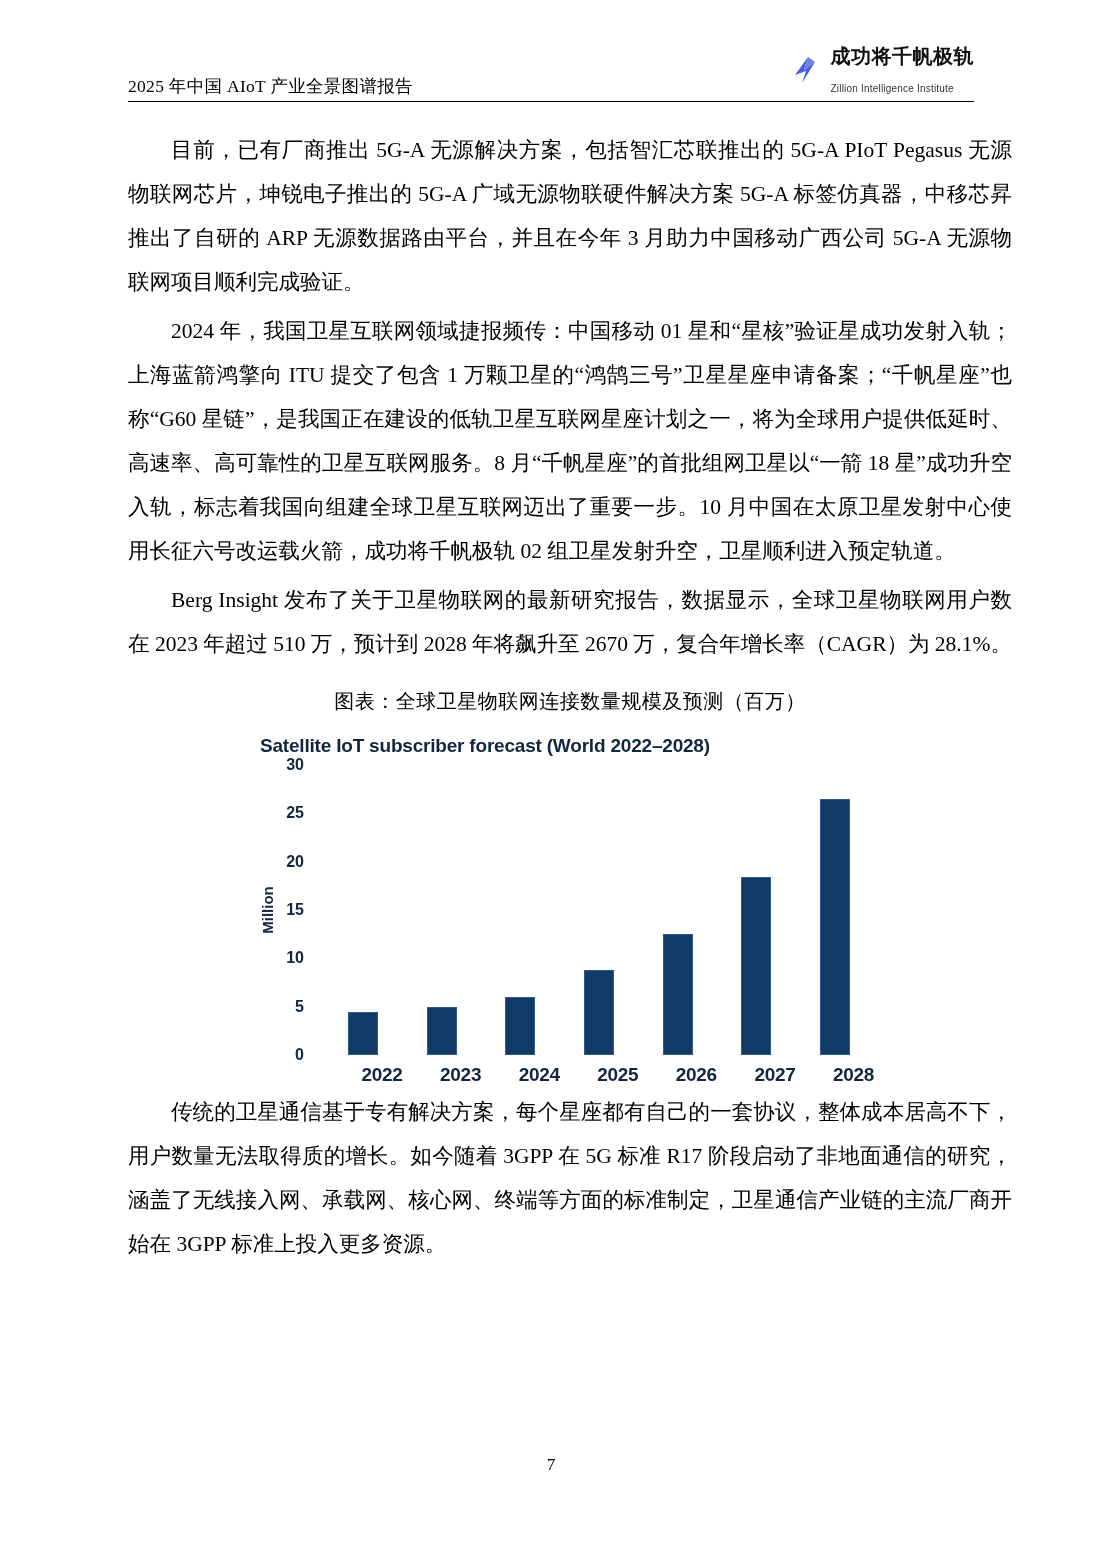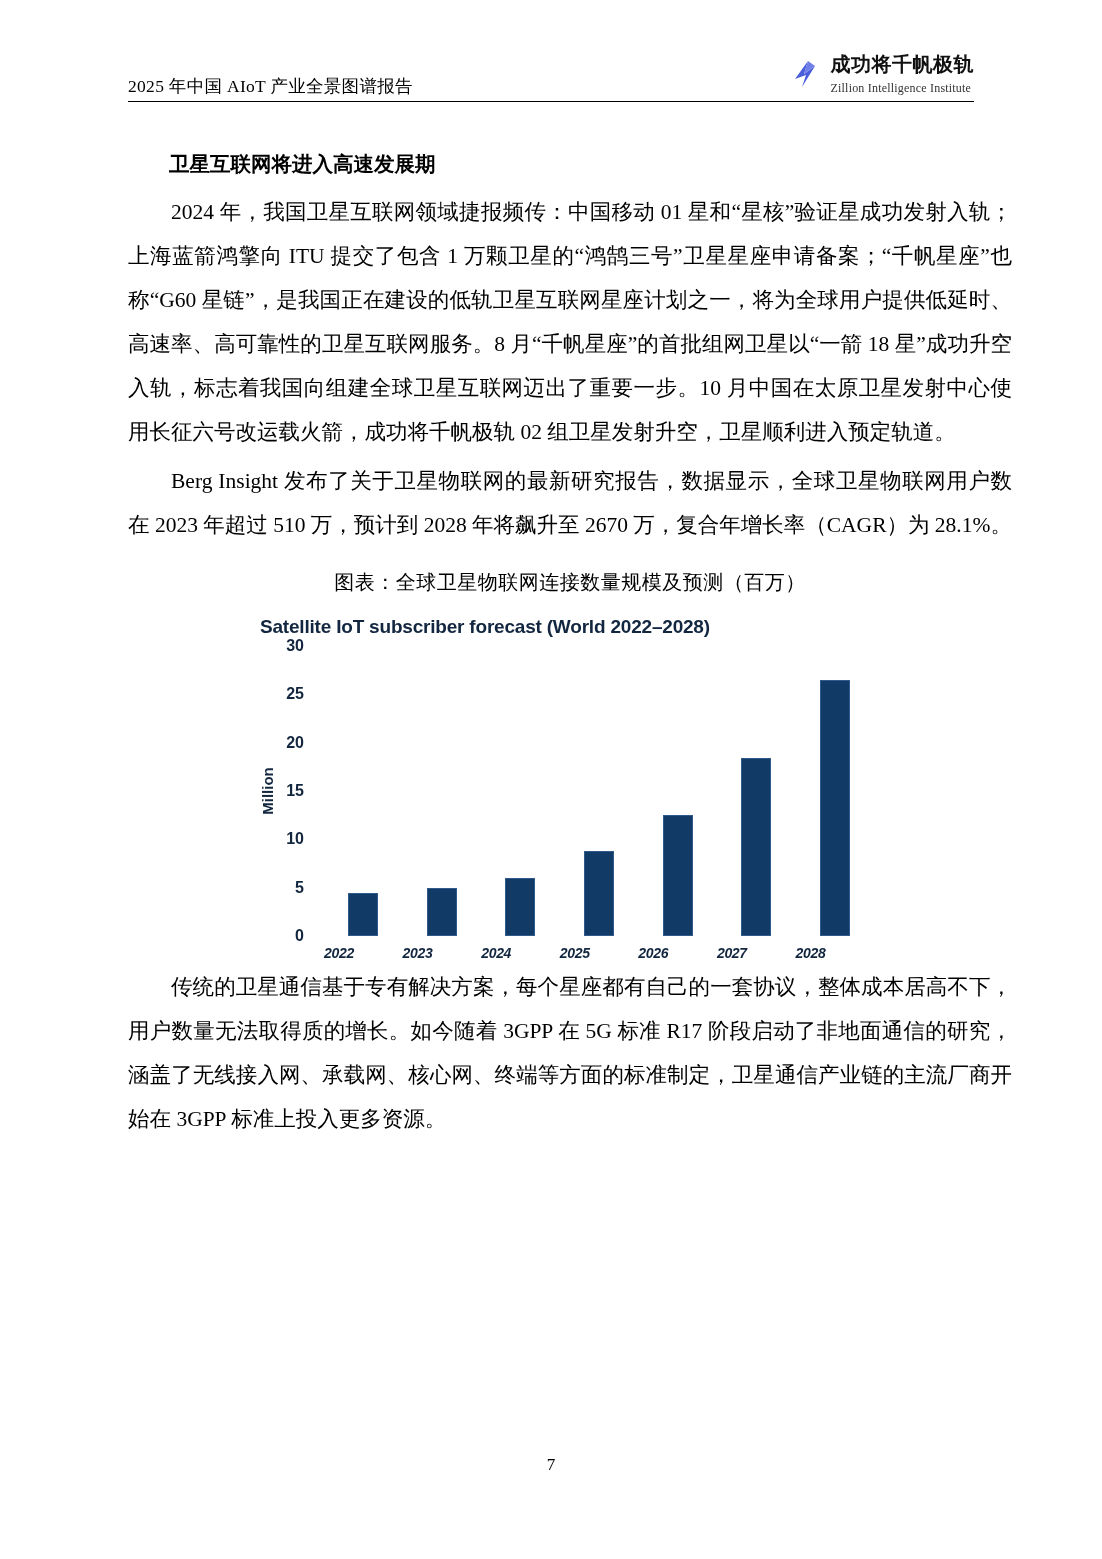--- a/index.html
+++ b/index.html
@@ -62,25 +62,25 @@
     line-height: 1;
   }
   .logo-cn {
     font-family: "Liberation Sans", "DejaVu Sans", sans-serif;
     font-weight: bold;
     font-size: 20px;
     letter-spacing: 0.5px;
     color: #111;
   }
   .logo-en {
-    font-family: Liberation Serif, serif;
-    font-size: 12px;
+    font-family: Liberation Sans, sans-serif;
+    font-size: 10px;
     letter-spacing: 0.2px;
     color: #333;
-    margin-top: 8px;
+    margin-top: 18px;
   }
 
   
   .content {
     position: absolute;
     left: 128px;
     top: 128px;
     width: 884px;
   }
   p.para {
@@ -191,27 +191,26 @@
   }
   .x-axis {
     margin-left: 52px;
     display: flex;
     justify-content: space-between;
     padding: 0 6px 0 12px;
     margin-top: 9px;
   }
   .x-tick {
     flex: 1 1 0;
-    text-align: left;
-    font-family: "Liberation Sans", "DejaVu Sans", sans-serif;
-    font-weight: bold;
-    font-size: 14px;
+    text-align: right;
+    font-family: "Liberation Sans", "DejaVu Sans", sans-serif;
+    font-weight: bold;
+    font-size: 19px;
     color: #12263f;
     letter-spacing: -0.3px;
-    font-style: italic;
   }
   .source-line {
     margin-top: 26px;
     text-align: right;
     padding-right: 54px;
     font-family: "Liberation Sans", "DejaVu Sans", sans-serif;
     font-size: 19px;
     color: #000;
   }
 
@@ -243,22 +242,22 @@
       </span>
       <span class="logo-text">
         <span class="logo-cn">成功将千帆极轨</span>
         <span class="logo-en">Zillion Intelligence Institute</span>
       </span>
     </div>
   </div>
 
   <div class="content">
 
-
-    <h3 class="subhead">卫星互联网将进入高速发展期</h3>
+    <p class="para first">目前，已有厂商推出 5G-A 无源解决方案，包括智汇芯联推出的 5G-A PIoT Pegasus 无源物联网芯片，坤锐电子推出的 5G-A 广域无源物联硬件解决方案 5G-A 标签仿真器，中移芯昇推出了自研的 ARP 无源数据路由平台，并且在今年 3 月助力中国移动广西公司 5G-A 无源物联网项目顺利完成验证。</p>
+
 
     <p class="para">2024 年，我国卫星互联网领域捷报频传：中国移动 01 星和“星核”验证星成功发射入轨；上海蓝箭鸿擎向 ITU 提交了包含 1 万颗卫星的“鸿鹄三号”卫星星座申请备案；“千帆星座”也称“G60 星链”，是我国正在建设的低轨卫星互联网星座计划之一，将为全球用户提供低延时、高速率、高可靠性的卫星互联网服务。8 月“千帆星座”的首批组网卫星以“一箭 18 星”成功升空入轨，标志着我国向组建全球卫星互联网迈出了重要一步。10 月中国在太原卫星发射中心使用长征六号改运载火箭，成功将千帆极轨 02 组卫星发射升空，卫星顺利进入预定轨道。</p>
 
     <p class="para">Berg Insight 发布了关于卫星物联网的最新研究报告，数据显示，全球卫星物联网用户数在 2023 年超过 510 万，预计到 2028 年将飙升至 2670 万，复合年增长率（CAGR）为 28.1%。</p>
 
     <div class="figure-block">
 
       <div class="figure-caption">图表：全球卫星物联网连接数量规模及预测（百万）</div>
 
       <div class="chart-box">

